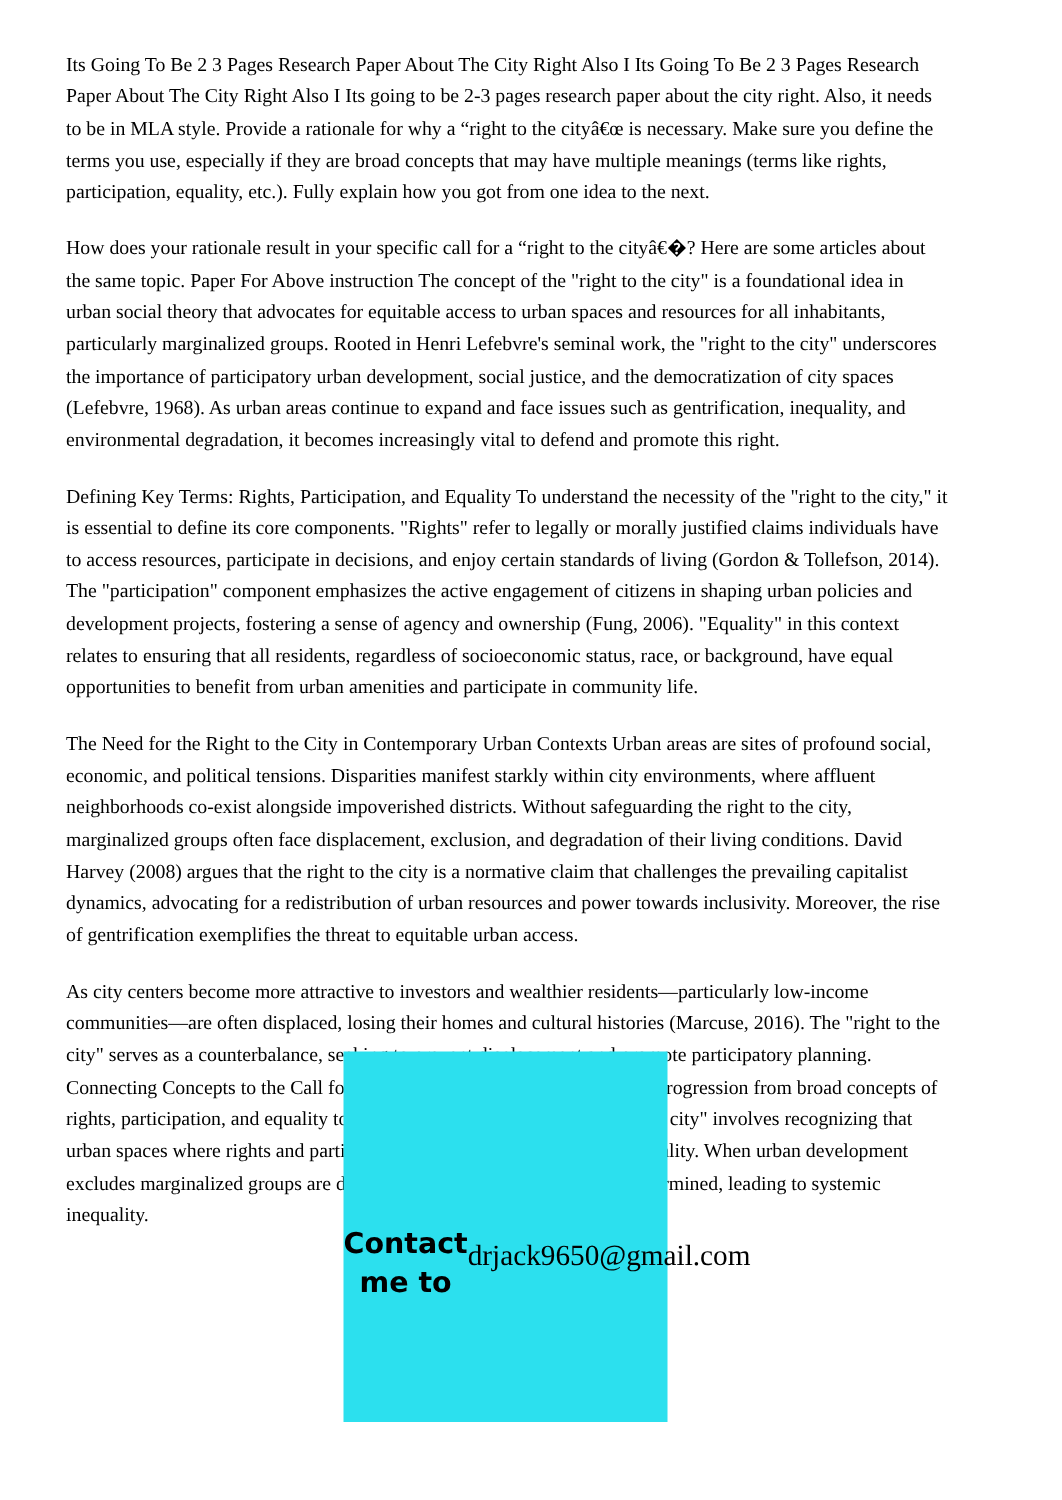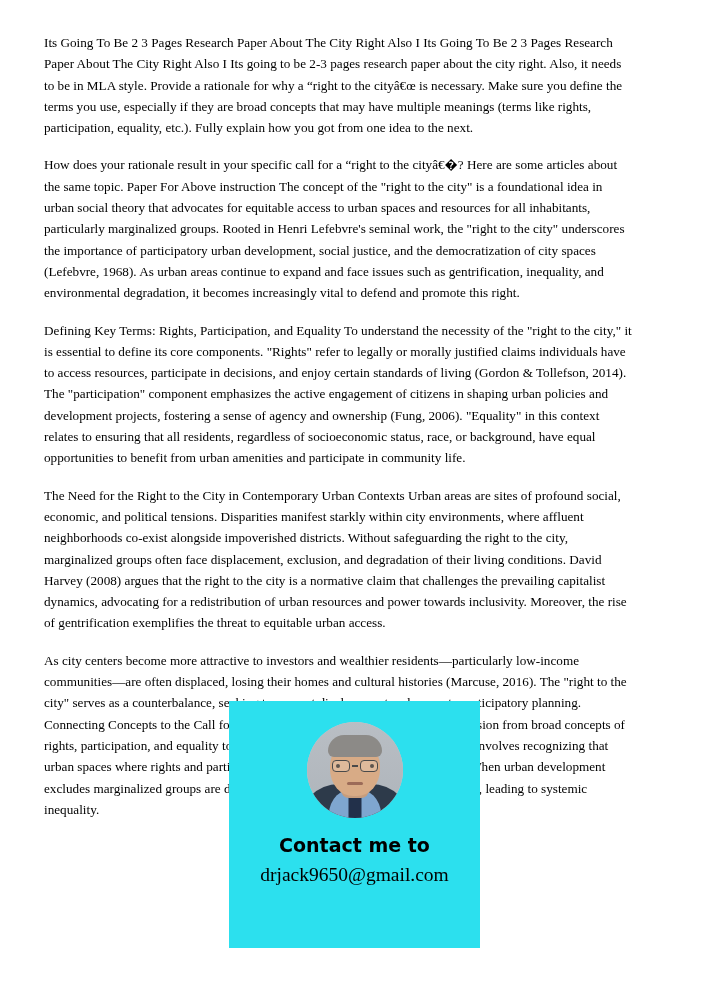--- a/index.html
+++ b/index.html
@@ -30,25 +30,25 @@
     margin: 0 0 16px 0;
   }
   .para:last-child {
     margin-bottom: 0;
   }
   
   .contact-card {
     position: absolute;
     left: 229px;
     top: 701px;
-    width: 251px;
+    width: 216px;
     height: 247px;
     background: #2ce0ee;
     display: flex;
-    flex-direction: column;
+    flex-direction: row;
     align-items: center;
     box-sizing: border-box;
     padding-top: 21px;
   }
   .avatar {
     width: 96px;
     height: 96px;
     border-radius: 50%;
     overflow: hidden;
     position: relative;

